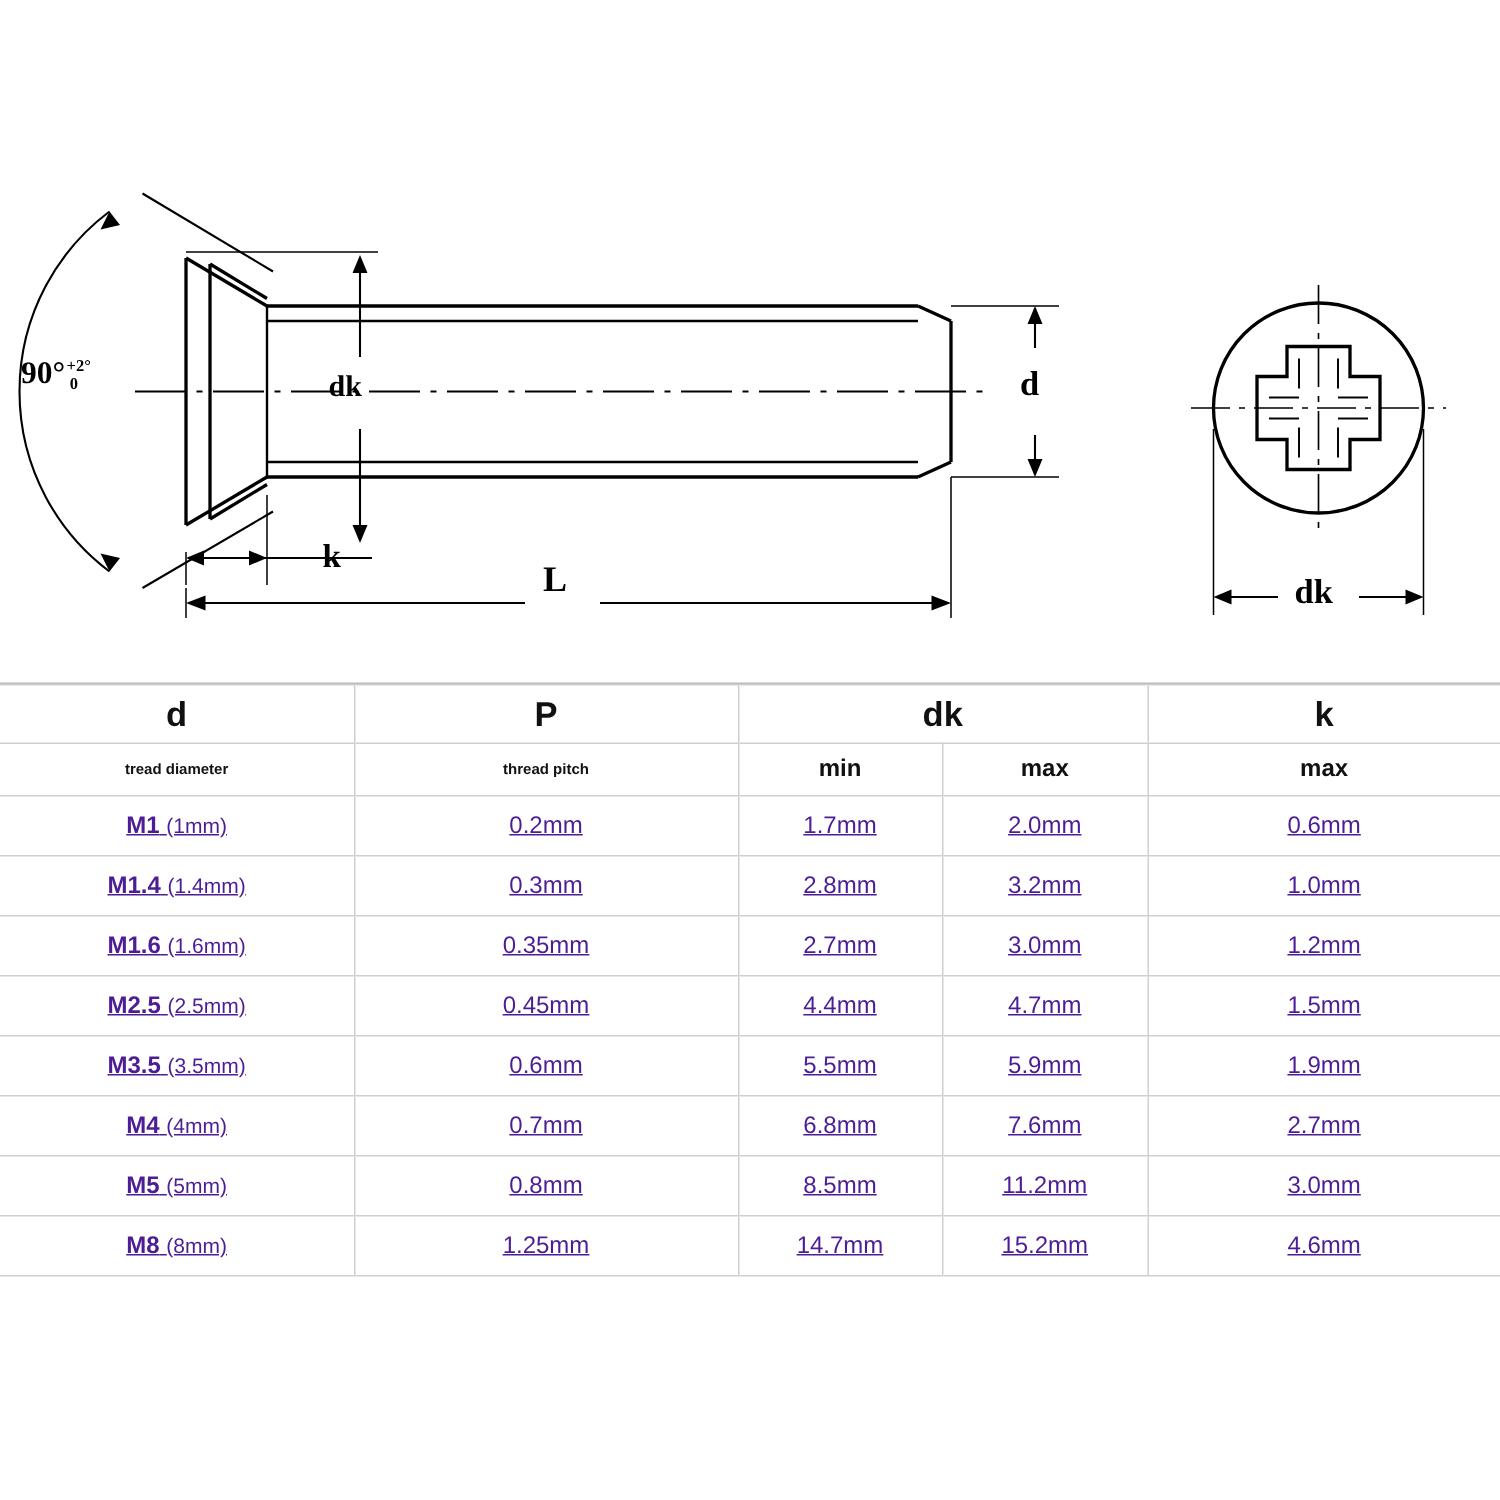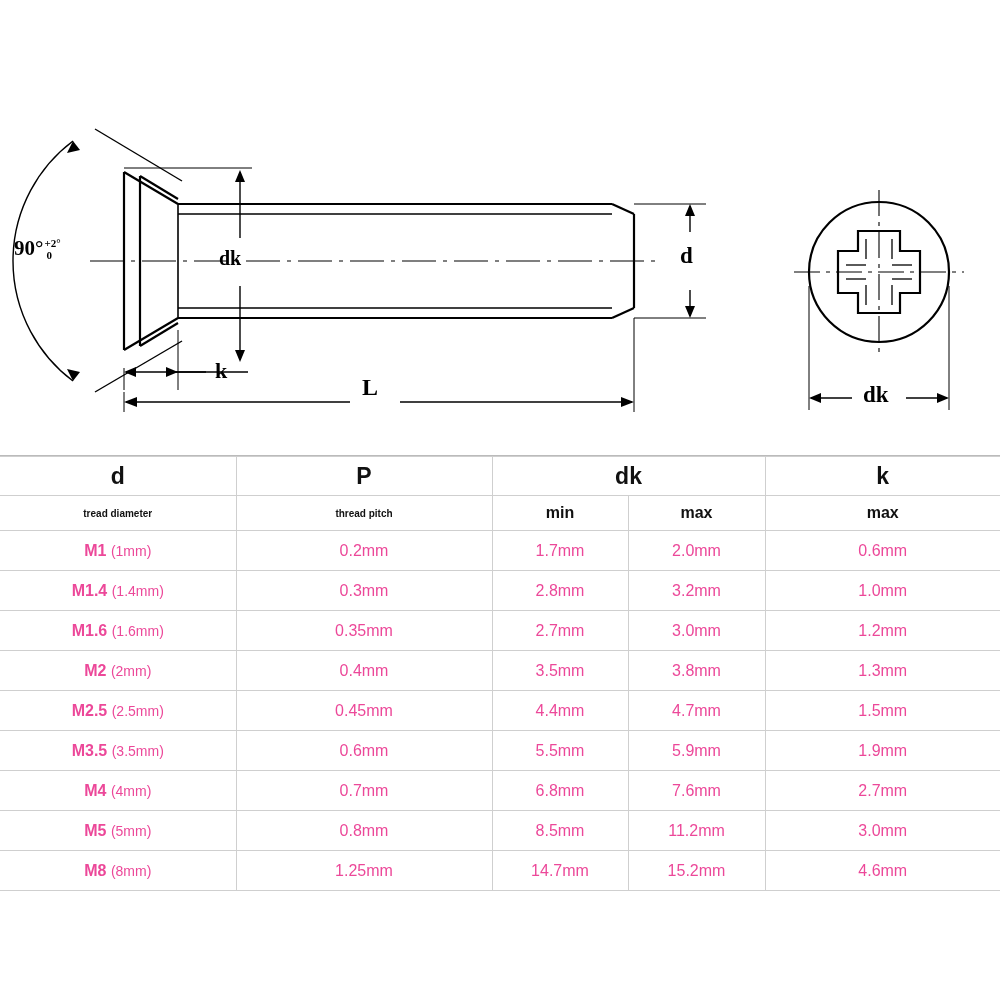--- a/index.html
+++ b/index.html
@@ -91,21 +91,22 @@
     font-weight: bold;
     border-top: none;
   }
   .hdr-sub-small {
     font-size: 16px;
     font-weight: bold;
   }
   td.cellrow {
     height: 37px;
     font-size: 16px;
-    color: #ec4899;
+    color: #4c1d95;
+    text-decoration: underline;
   }
   .dname { font-weight: bold; font-size: 16px; }
   .dparen { font-weight: normal; font-size: 14px; }
   .col-d  { width: 236px; }
   .col-p  { width: 256px; }
   .col-dkmin { width: 136px; }
   .col-dkmax { width: 137px; }
   .col-k  { width: 235px; }
 </style>
 </head>
@@ -250,27 +251,20 @@
             <td class="cellrow vline-l">1.0mm</td>
           </tr>
           <tr>
             <td class="cellrow"><span class="dname">M1.6</span> <span class="dparen">(1.6mm)</span></td>
             <td class="cellrow vline-l">0.35mm</td>
             <td class="cellrow vline-l">2.7mm</td>
             <td class="cellrow vline-l">3.0mm</td>
             <td class="cellrow vline-l">1.2mm</td>
           </tr>
           <tr>
-            <td class="cellrow"><span class="dname">M2</span> <span class="dparen">(2mm)</span></td>
-            <td class="cellrow vline-l">0.4mm</td>
-            <td class="cellrow vline-l">3.5mm</td>
-            <td class="cellrow vline-l">3.8mm</td>
-            <td class="cellrow vline-l">1.3mm</td>
-          </tr>
-          <tr>
             <td class="cellrow"><span class="dname">M2.5</span> <span class="dparen">(2.5mm)</span></td>
             <td class="cellrow vline-l">0.45mm</td>
             <td class="cellrow vline-l">4.4mm</td>
             <td class="cellrow vline-l">4.7mm</td>
             <td class="cellrow vline-l">1.5mm</td>
           </tr>
           <tr>
             <td class="cellrow"><span class="dname">M3.5</span> <span class="dparen">(3.5mm)</span></td>
             <td class="cellrow vline-l">0.6mm</td>
             <td class="cellrow vline-l">5.5mm</td>

